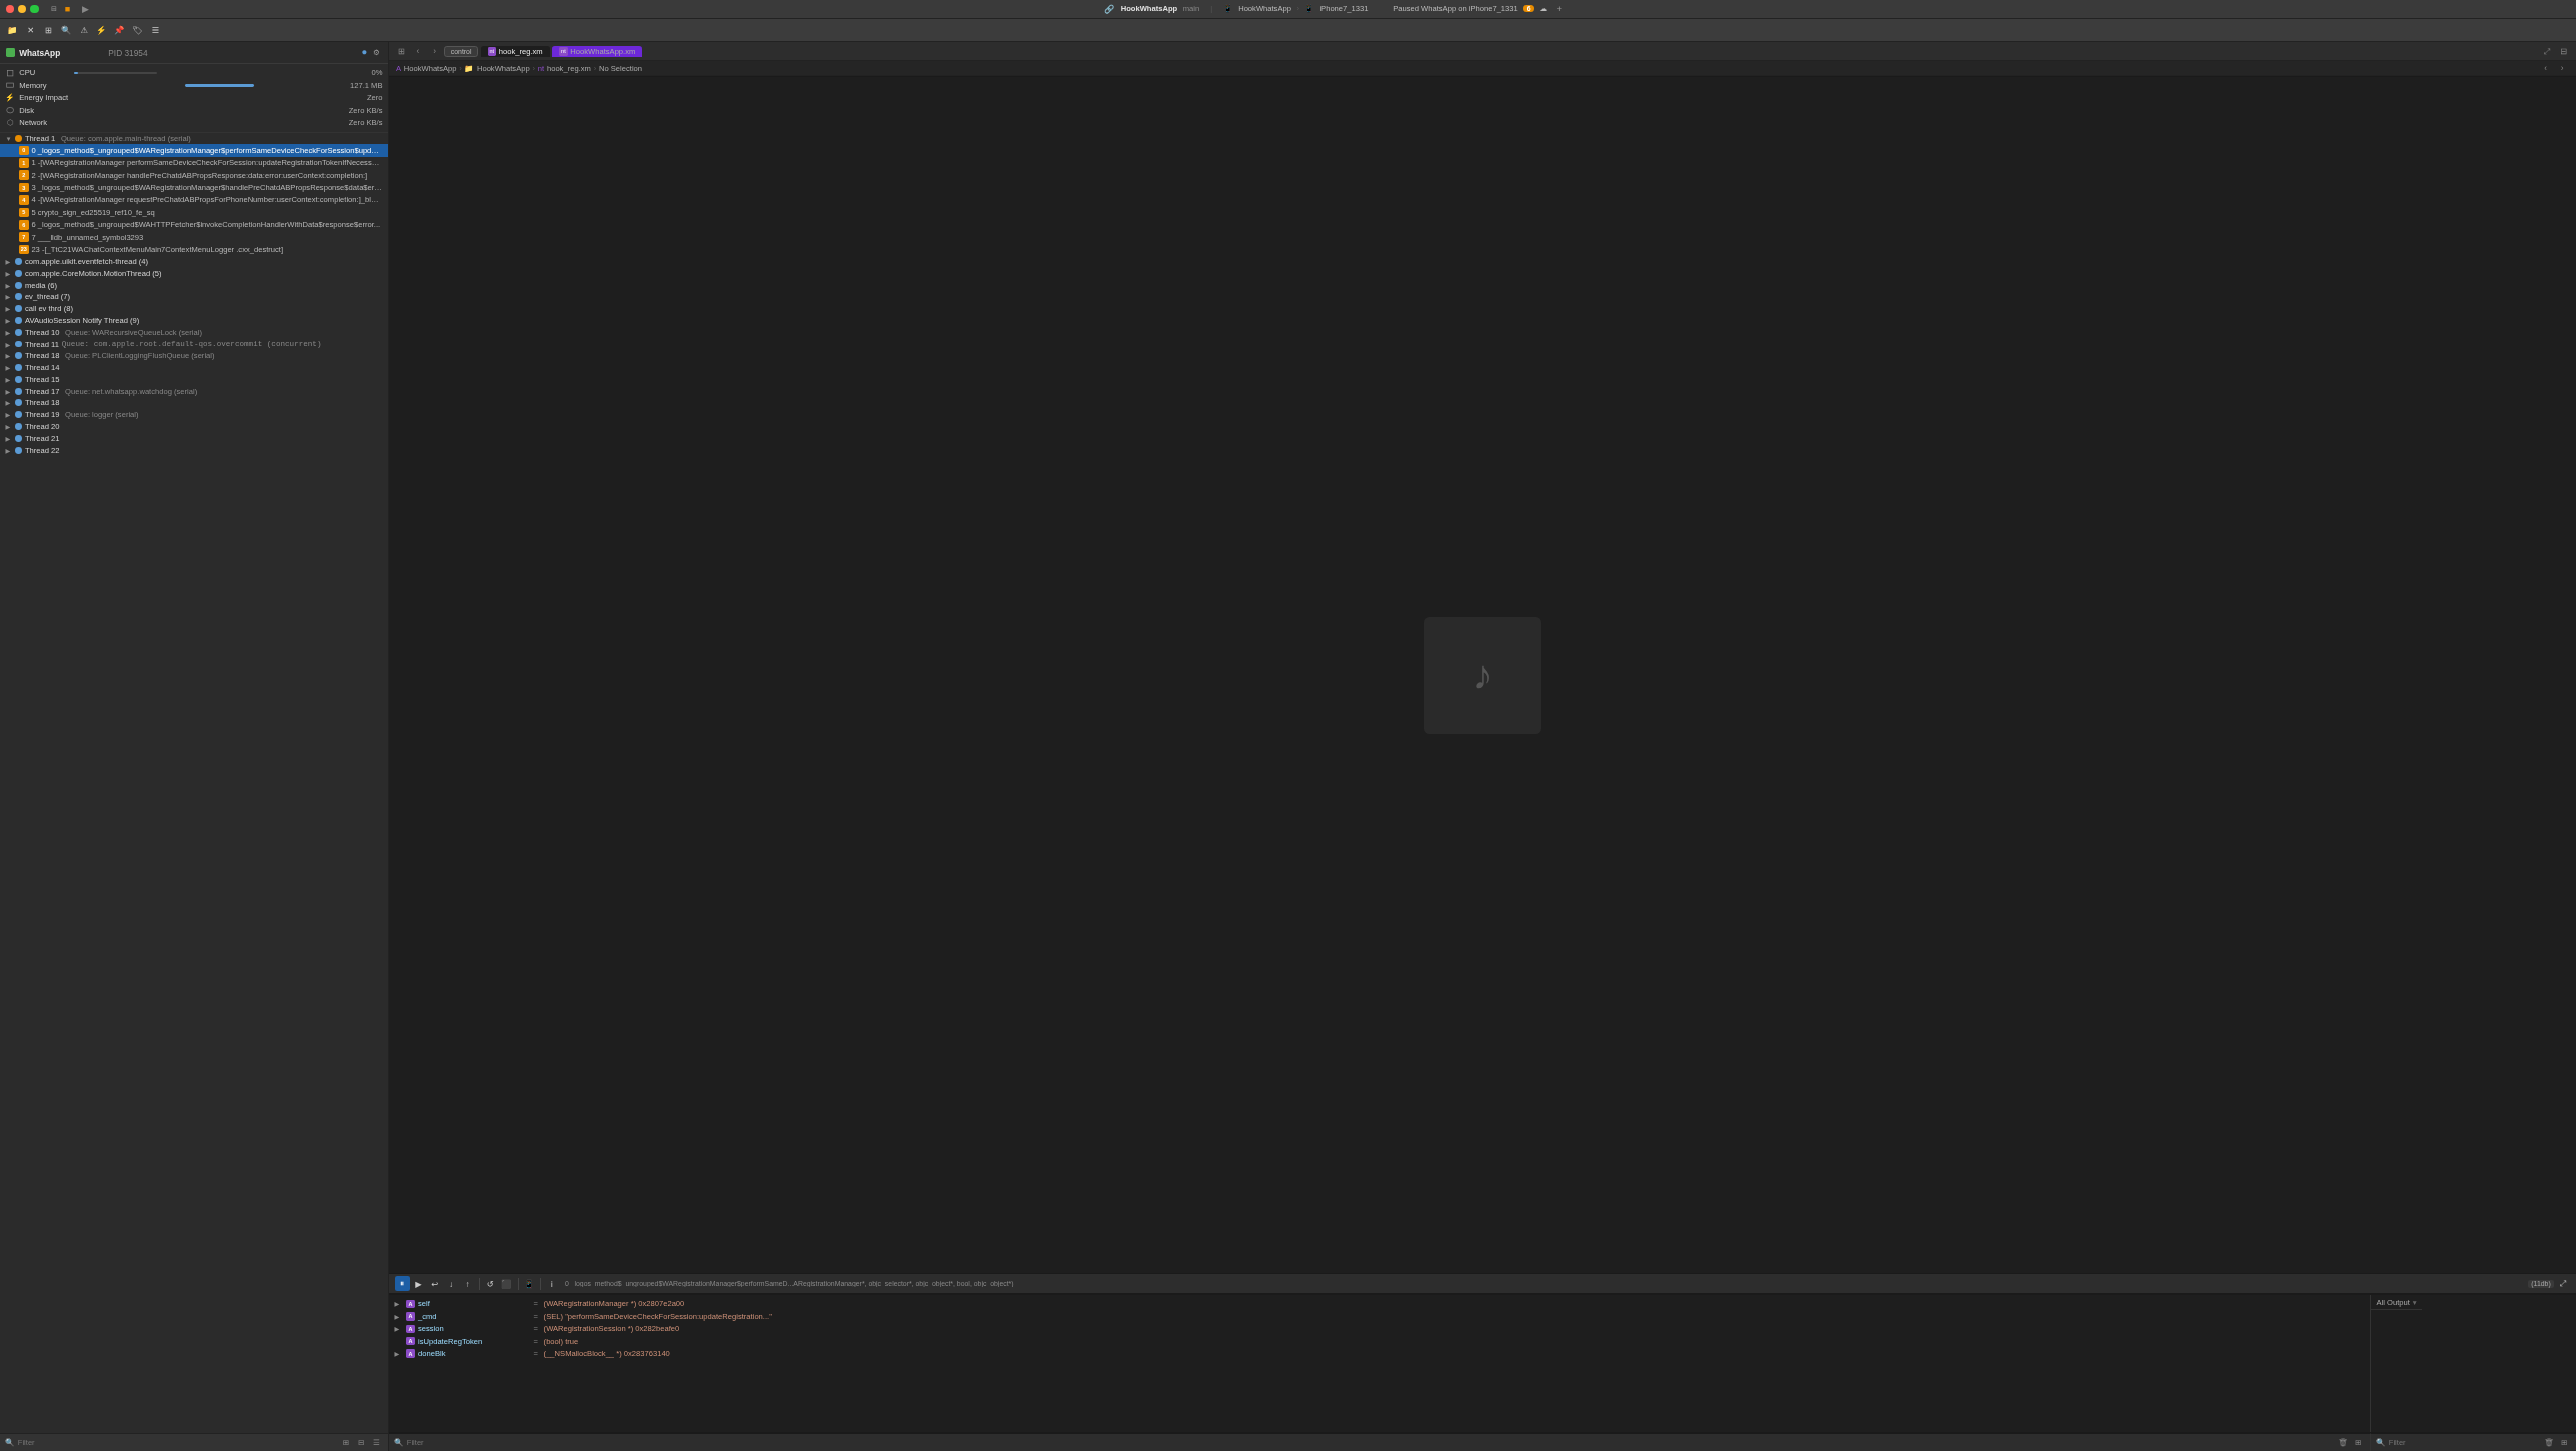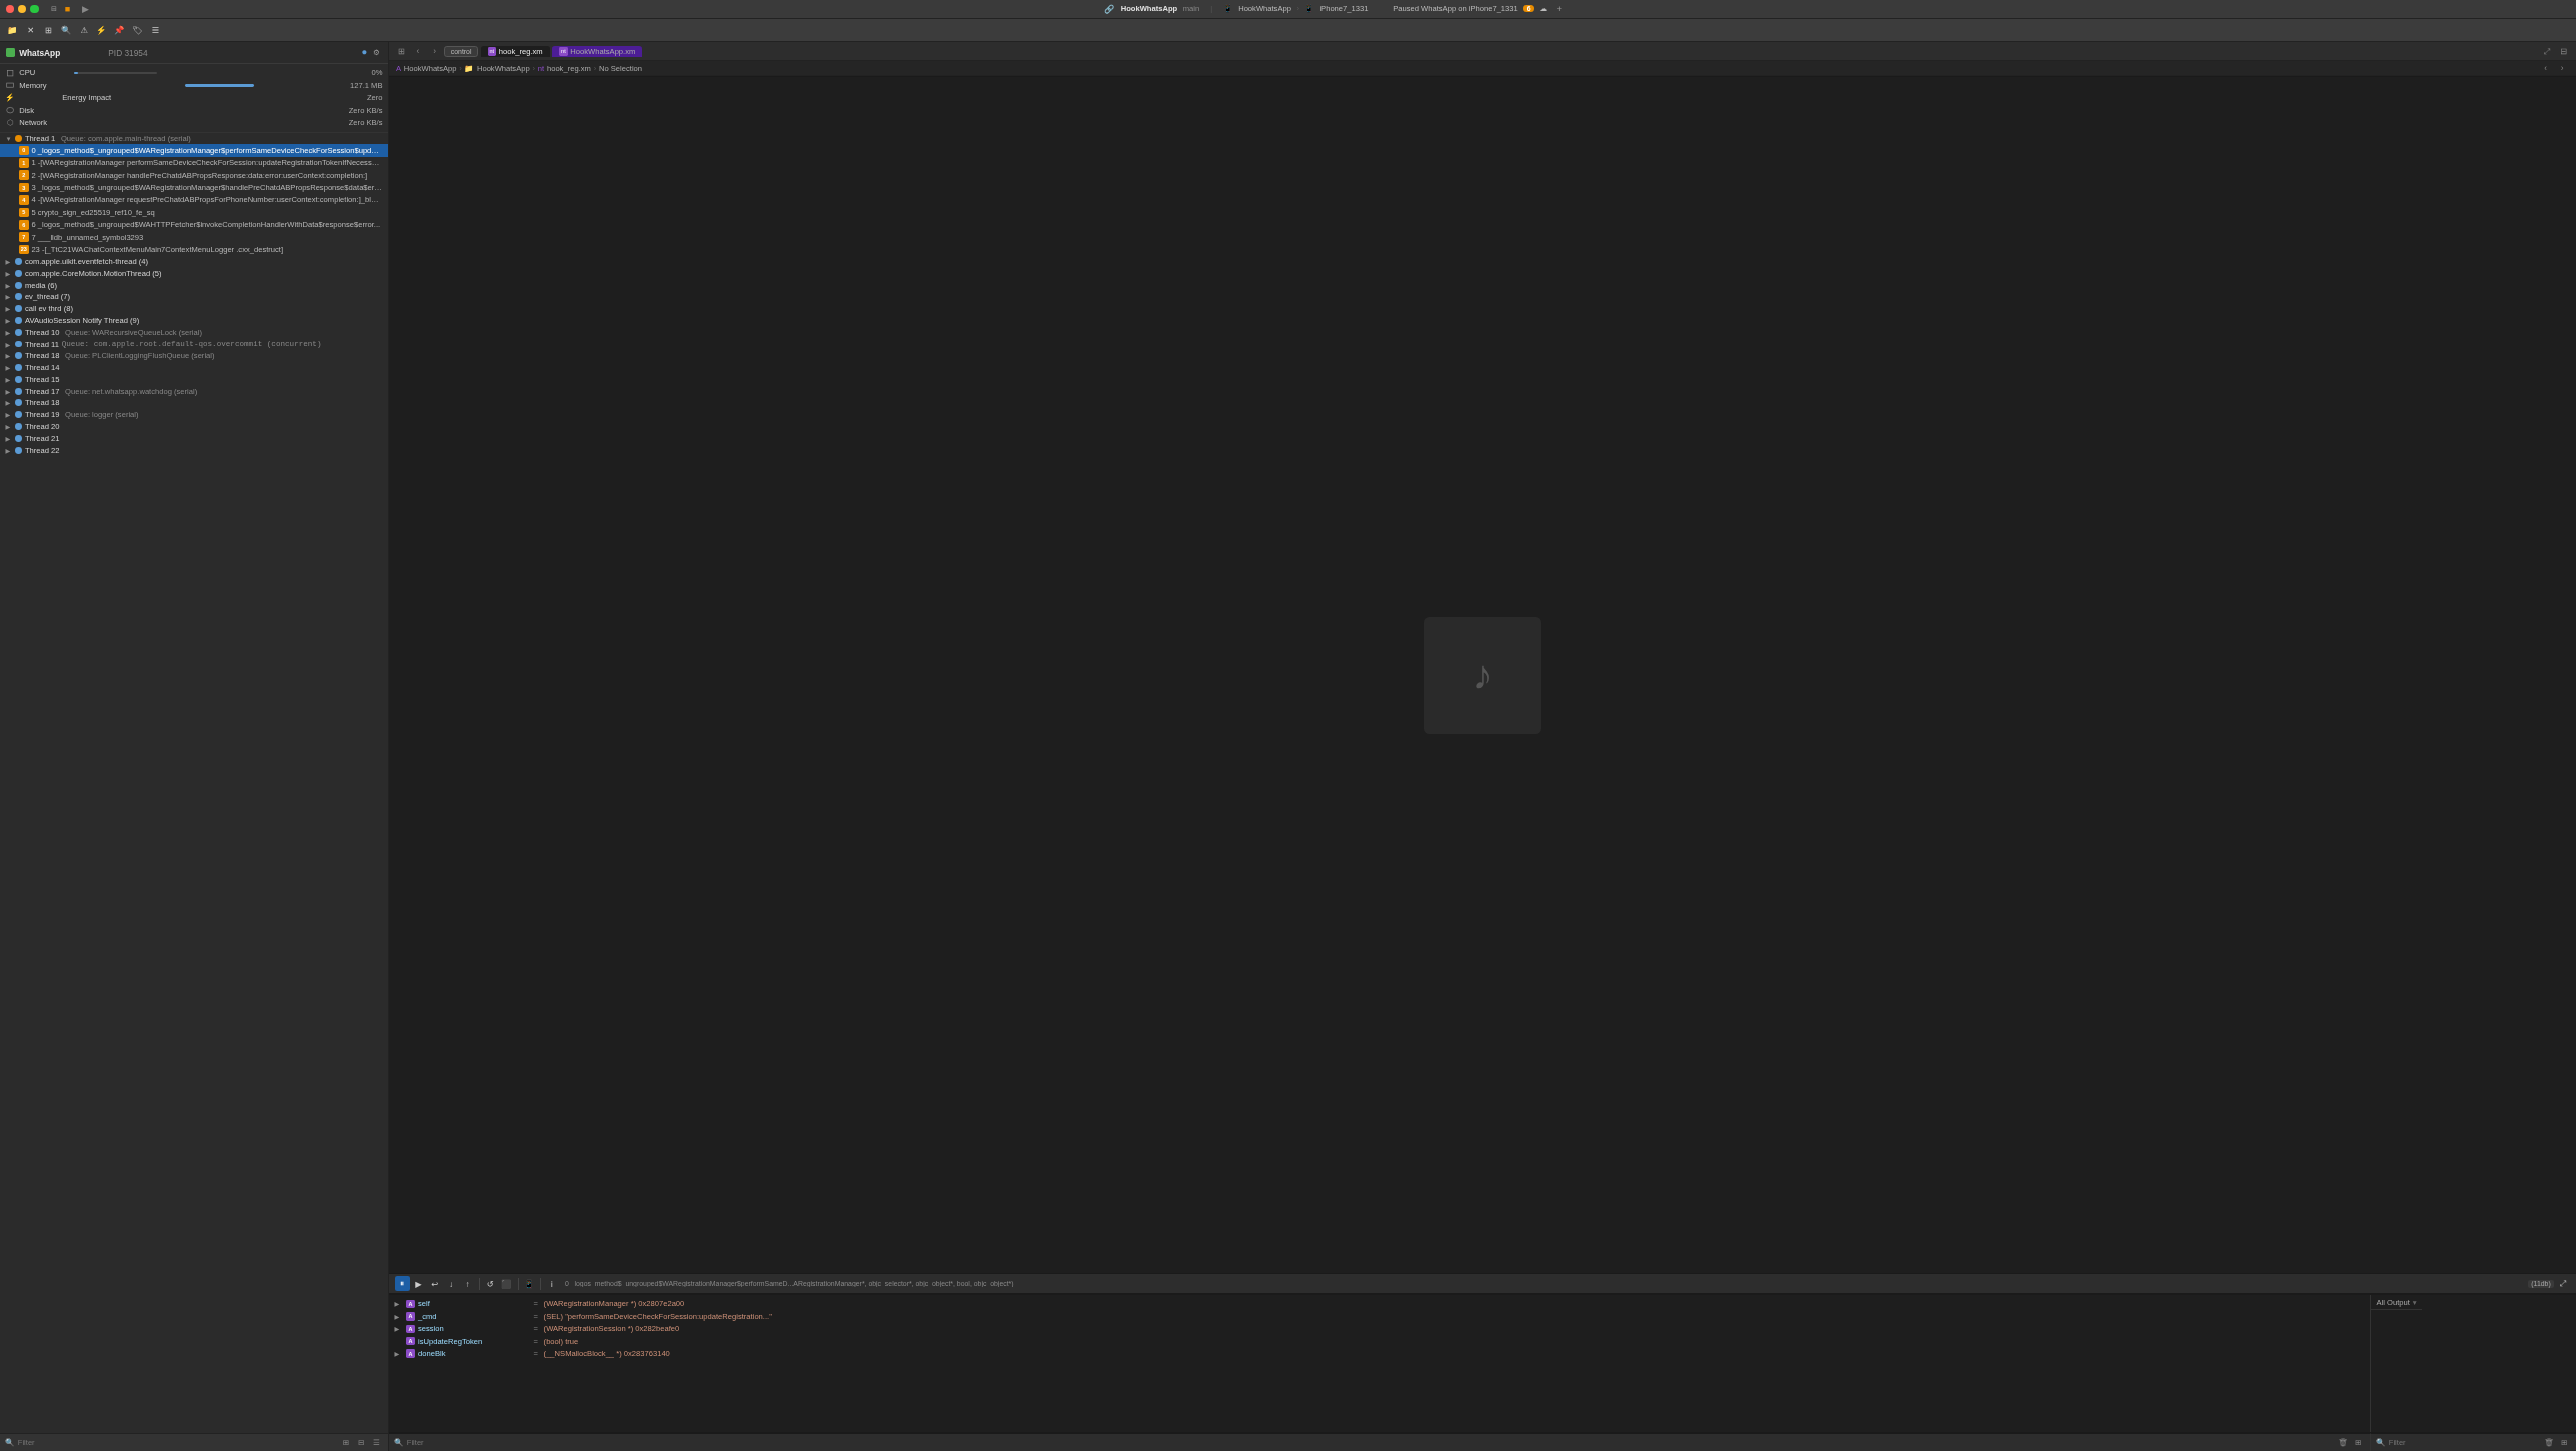--- a/index.html
+++ b/index.html
@@ -309,21 +309,21 @@
       padding: 1.4px 5.5px;
       font-size: 6.9px;
       color: #bbb;
       cursor: pointer;
     }
     .file-tab {
       display: flex;
       align-items: center;
       gap: 2.8px;
       padding: 1.4px 6.9px;
-      background: #4c1d95;
+      background: #6d28d9;
       border-radius: 2.8px 2.8px 0 0;
       cursor: pointer;
       color: #aaa;
       font-size: 7.6px;
     }
     .file-tab.active {
       background: #1e1e1e;
       color: #e8e8e8;
     }
     .tab-icon {
@@ -620,21 +620,21 @@
         </div>
         <span style="color:#ccc;flex:1;">Memory</span>
         <div style="display:flex;flex-direction:column;flex:1;gap:1.4px;">
           <div class="memory-bar" style="width:69px;"></div>
         </div>
         <span class="metric-value">127.1 MB</span>
       </div>
 
       <div class="metric-row">
         <div class="metric-icon" style="font-size:7.6px;color:#888;">⚡</div>
-        <span style="color:#ccc;flex:1;margin-left:43px;">Energy Impact</span>
+        <span style="color:#ccc;flex:1;">Energy Impact</span>
         <span class="metric-value">Zero</span>
       </div>
 
       <div class="metric-row">
         <div class="metric-icon">
           <svg width="8.3" height="8.3" viewBox="0 0 12 12">
               <ellipse cx="6" cy="6" rx="5" ry="4" fill="none" stroke="#888" stroke-width="1"></ellipse>
             </svg>
         </div>
         <span style="color:#ccc;flex:1;">Disk</span>

